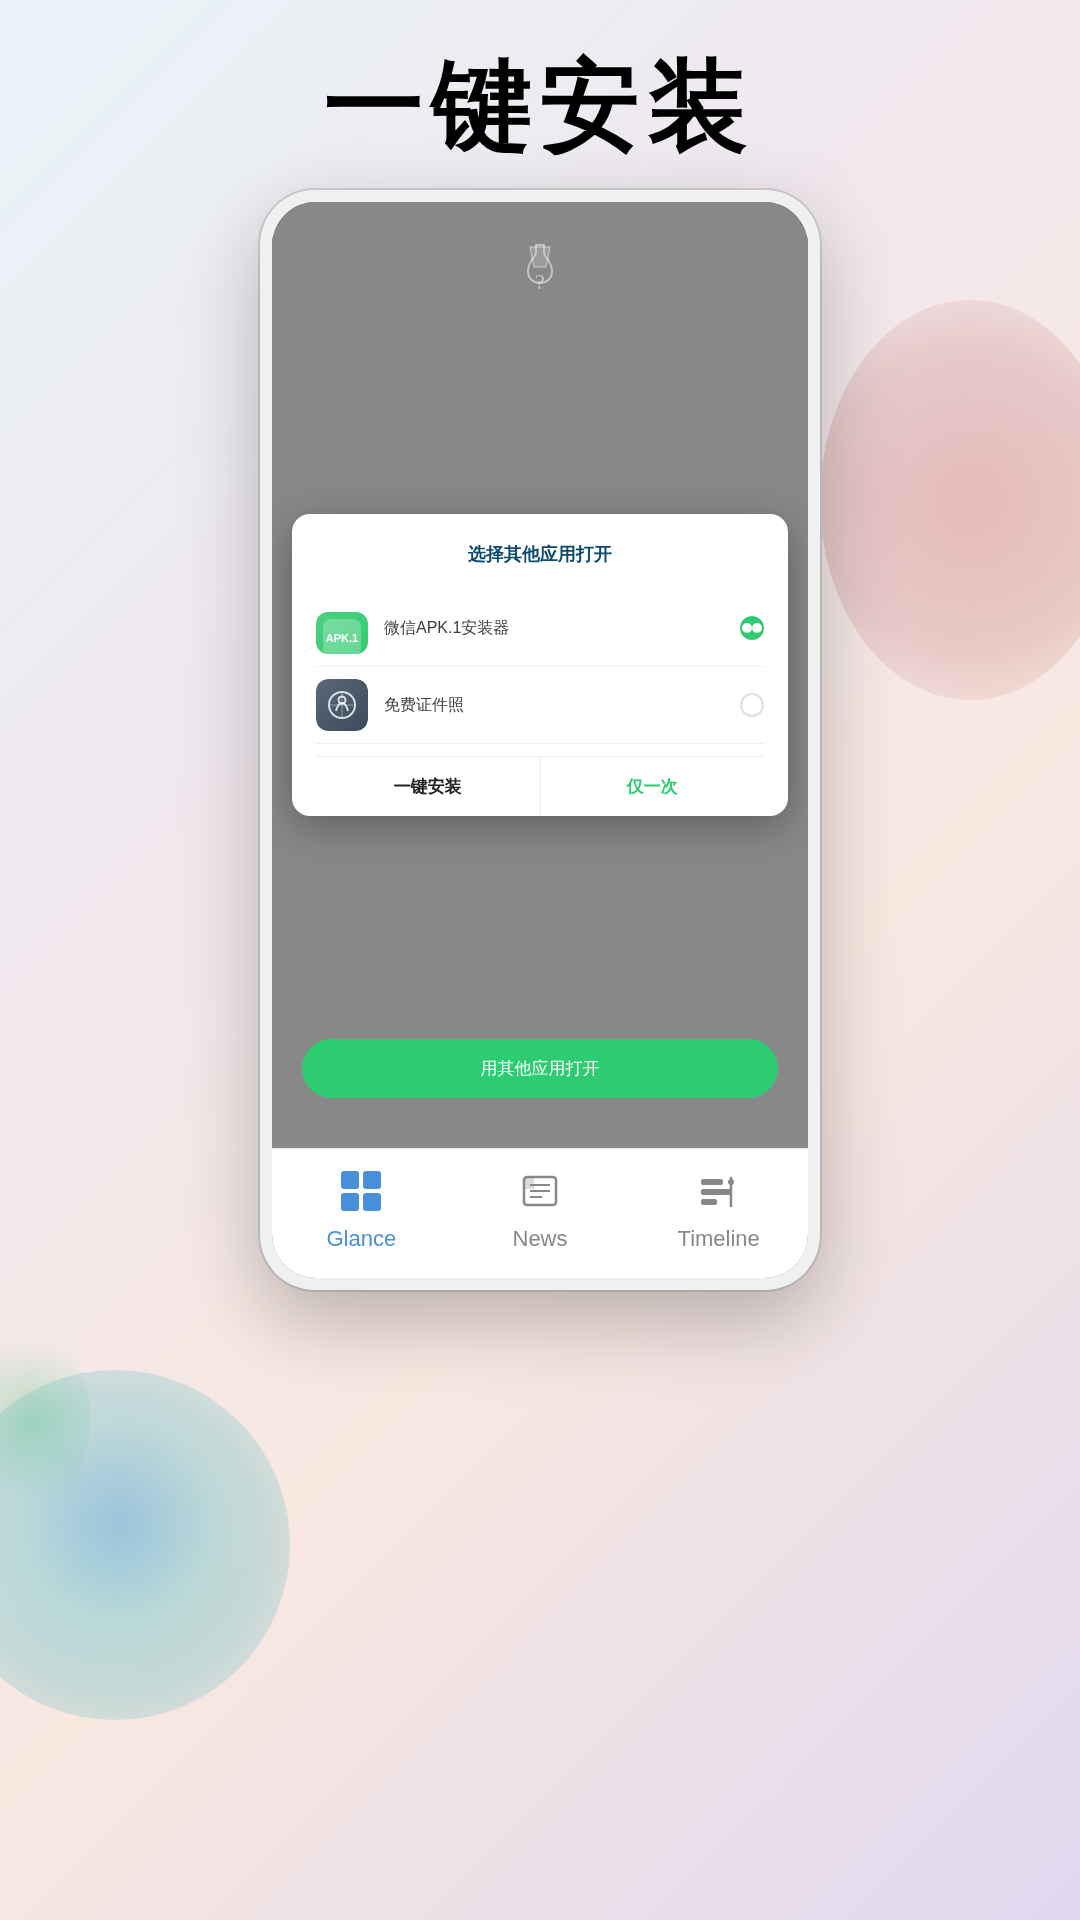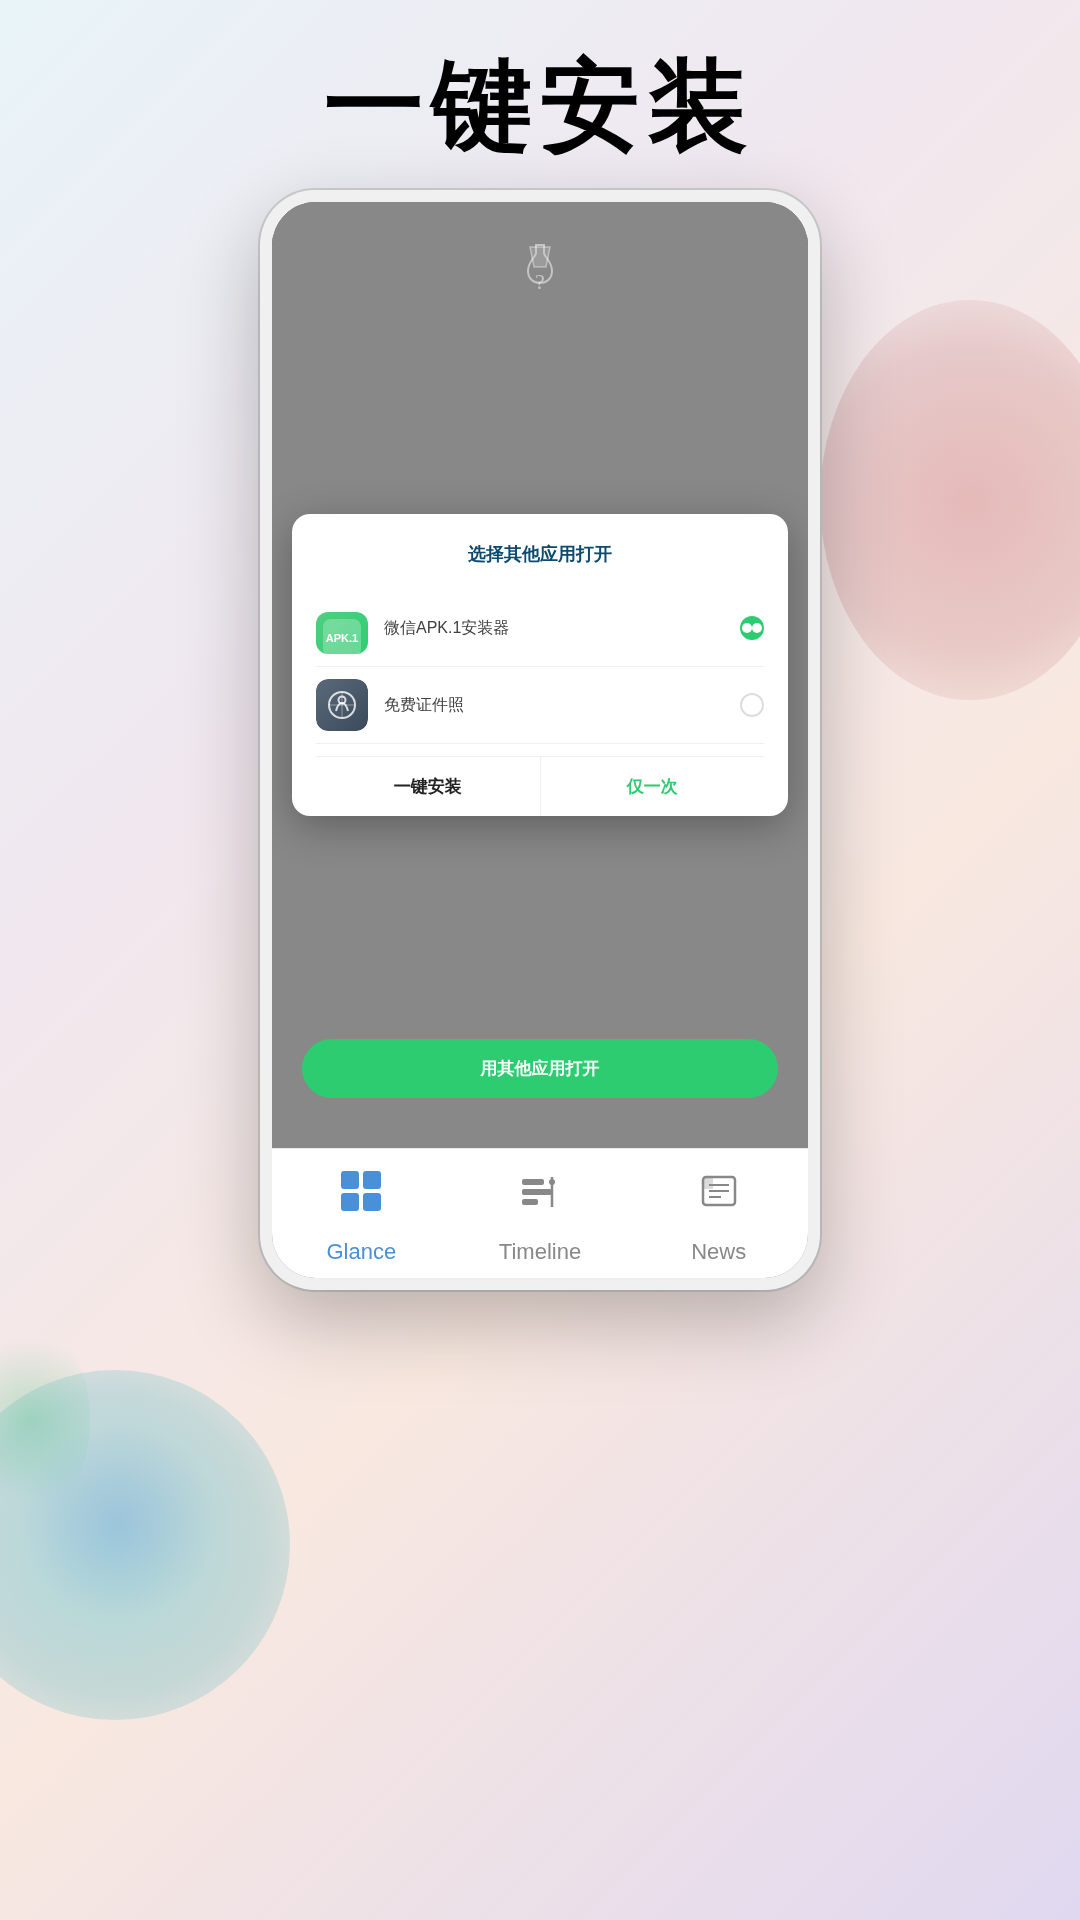--- a/index.html
+++ b/index.html
@@ -282,21 +282,21 @@
       position: absolute;
       bottom: 0;
       left: 0; right: 0;
       margin: 0 30px 30px;
       background: #2ecc71;
       border-radius: 30px;
       padding: 18px;
       text-align: center;
       color: #fff;
       font-size: 17px;
-      font-weight: 700;
+      font-weight: 400;
       cursor: pointer;
     }
 
     
     .phone-bottom {
       position: absolute;
       bottom: 12px;
       left: 12px;
       right: 12px;
       height: 70px;
@@ -328,21 +328,21 @@
       border-top: 1px solid #e8e8e8;
       display: flex;
       align-items: flex-start;
       padding-top: 16px;
     }
     .tab-item {
       flex: 1;
       display: flex;
       flex-direction: column;
       align-items: center;
-      gap: 22px;
+      gap: 9px;
       cursor: pointer;
     }
     .tab-icon {
       width: 52px;
       height: 52px;
       display: flex;
       align-items: center;
       justify-content: center;
     }
     .tab-label {
@@ -484,43 +484,43 @@
       <div class="tab-item">
         <div class="tab-icon">
           <div class="glance-icon">
             <div class="glance-sq"></div>
             <div class="glance-sq"></div>
             <div class="glance-sq"></div>
             <div class="glance-sq"></div>
           </div>
         </div>
         <span class="tab-label active">Glance</span>
+      </div>
+
+      <div class="tab-item">
+        <div class="tab-icon">
+          <svg class="news-icon-svg" viewBox="0 0 44 44" fill="none">
+            <rect x="6" y="8" width="32" height="28" rx="3" stroke="#888" stroke-width="2.5" fill="none"></rect>
+            <line x1="12" y1="16" x2="32" y2="16" stroke="#888" stroke-width="2"></line>
+            <line x1="12" y1="22" x2="32" y2="22" stroke="#888" stroke-width="2"></line>
+            <line x1="12" y1="28" x2="24" y2="28" stroke="#888" stroke-width="2"></line>
+            <rect x="6" y="8" width="10" height="12" rx="1" fill="#888" opacity="0.3"></rect>
+          </svg>
+        </div>
+        <span class="tab-label">News</span>
       </div>
 
       <div class="tab-item">
         <div class="tab-icon">
           <svg class="timeline-icon-svg" viewBox="0 0 44 44" fill="none">
             <rect x="4" y="10" width="22" height="6" rx="2" fill="#888"></rect>
             <rect x="4" y="20" width="30" height="6" rx="2" fill="#888"></rect>
             <rect x="4" y="30" width="16" height="6" rx="2" fill="#888"></rect>
             <line x1="34" y1="8" x2="34" y2="38" stroke="#888" stroke-width="2.5"></line>
             <circle cx="34" cy="13" r="3" fill="#888"></circle>
           </svg>
         </div>
         <span class="tab-label">Timeline</span>
       </div>
-
-      <div class="tab-item">
-        <div class="tab-icon">
-          <svg class="news-icon-svg" viewBox="0 0 44 44" fill="none">
-            <rect x="6" y="8" width="32" height="28" rx="3" stroke="#888" stroke-width="2.5" fill="none"></rect>
-            <line x1="12" y1="16" x2="32" y2="16" stroke="#888" stroke-width="2"></line>
-            <line x1="12" y1="22" x2="32" y2="22" stroke="#888" stroke-width="2"></line>
-            <line x1="12" y1="28" x2="24" y2="28" stroke="#888" stroke-width="2"></line>
-            <rect x="6" y="8" width="10" height="12" rx="1" fill="#888" opacity="0.3"></rect>
-          </svg>
-        </div>
-        <span class="tab-label">News</span>
-      </div>
     </div>
 
   </div>
 </div>
 
 </body></html>

